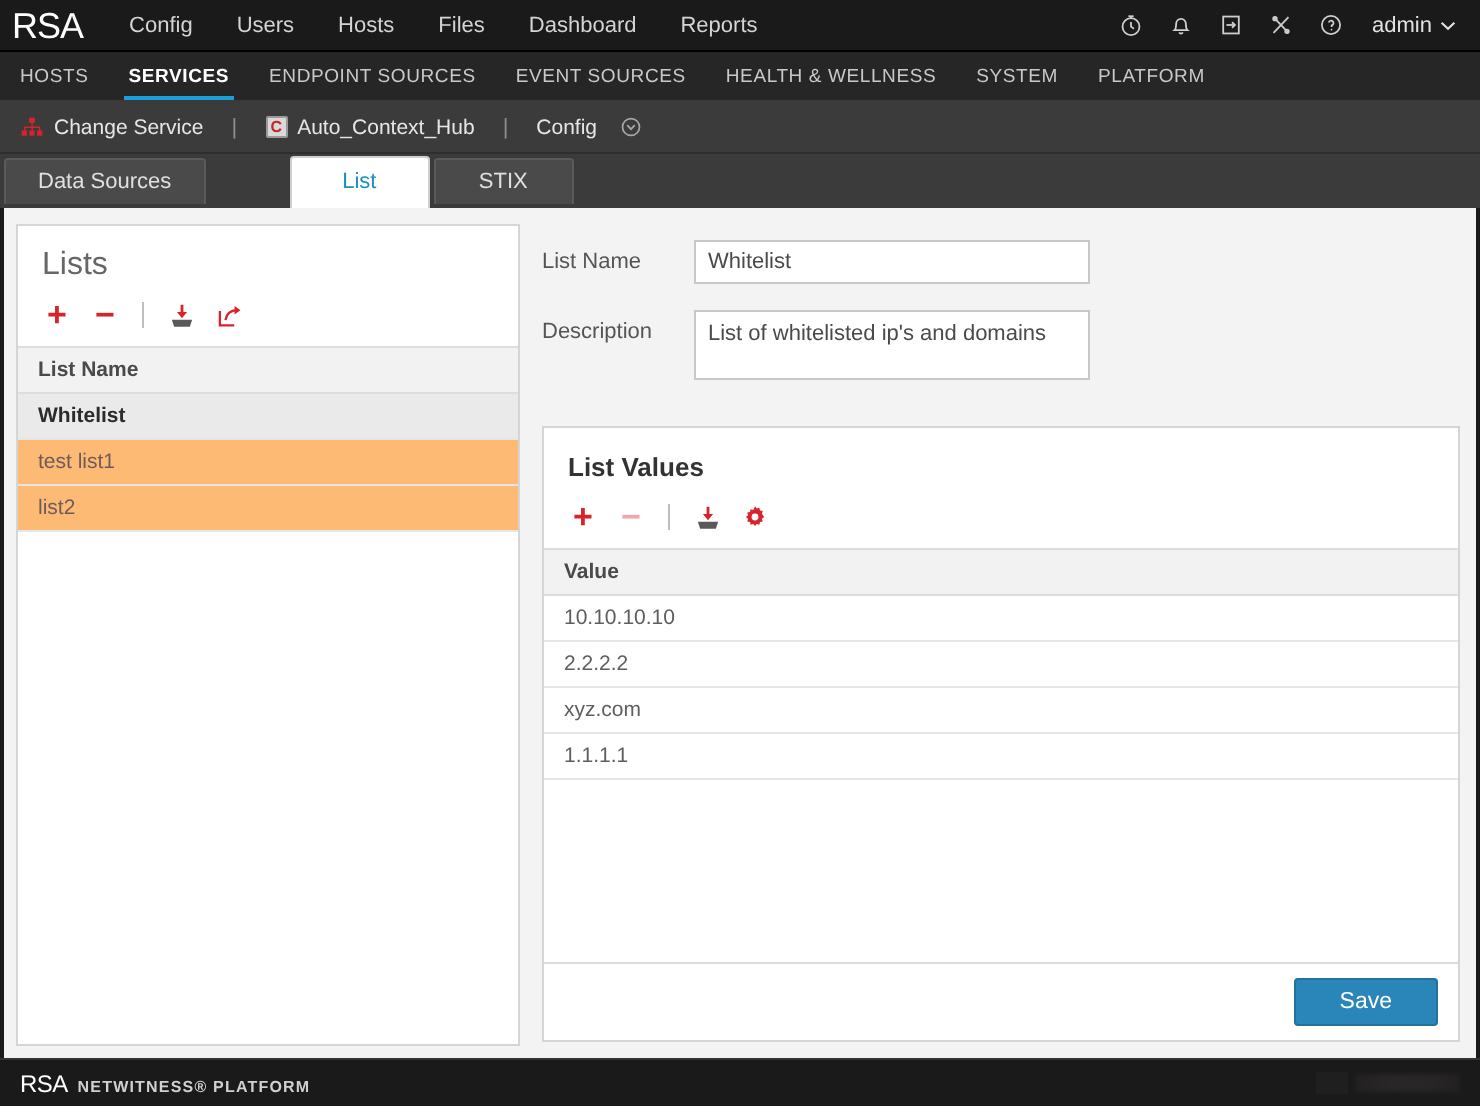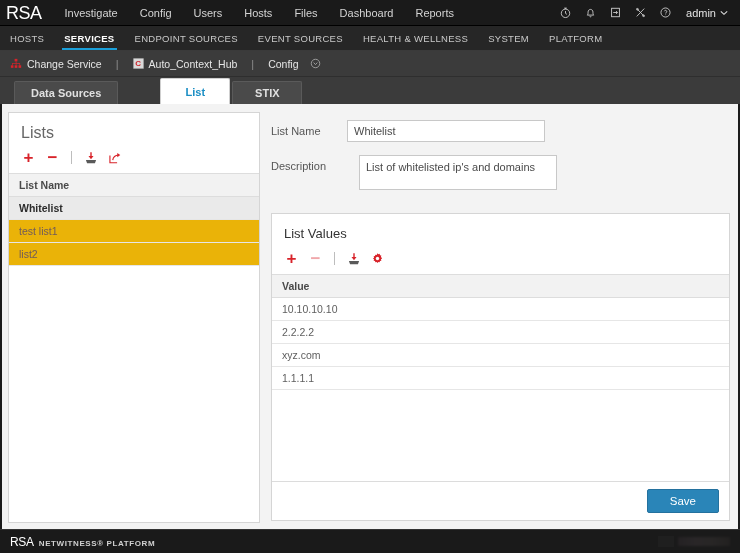--- a/index.html
+++ b/index.html
@@ -142,24 +142,23 @@
     align-items: center;
     margin-left: 6px;
     color: #a8a8a8;
   }
 
   
   .tabstrip {
     height: 27px;
     background: #3b3b3b;
     display: flex;
-    align-items: flex-end;
+    align-items: center;
     flex: 0 0 27px;
-    padding-left: 14px;
-    font-weight: bold;
+    padding-left: 2px;
   }
   .tab {
     height: 23px;
     min-width: 70px;
     padding: 0 16px;
     display: flex;
     align-items: center;
     justify-content: center;
     font-size: 11px;
     color: #e0e0e0;
@@ -205,21 +204,21 @@
   .panel-head {
     padding: 10px 12px 0 12px;
   }
   .panel-title {
     font-size: 16px;
     color: #666666;
     font-weight: 400;
     line-height: 20px;
   }
   .panel-title.bold {
-    font-weight: normal;
+    font-weight: bold;
     color: #333333;
     font-size: 13px;
   }
   .icon-toolbar {
     display: flex;
     align-items: center;
     gap: 9px;
     padding: 7px 12px 8px 12px;
   }
   .ic {
@@ -256,21 +255,21 @@
     font-weight: bold;
     padding: 5px 10px;
   }
   .grid-body { flex: 1 1 auto; overflow: hidden; min-height: 0; }
   .grid-row {
     padding: 5px 10px;
     font-size: 10.5px;
     color: #6f5b5b;
     border-bottom: 1px solid #e6e6e6;
     cursor: pointer;
-    background: #eab308;
+    background: #fdba74;
   }
   .grid-row.selected {
     background: #eaeaea;
     color: #2b2b2b;
     font-weight: bold;
   }
 
   
   .right-col {
     flex: 1 1 auto;
@@ -313,21 +312,20 @@
     border: 1px solid #c8c8c8;
     background: #ffffff;
     font-size: 11px;
     color: #4a4a4a;
     padding: 4px 6px;
     font-family: "Liberation Sans", sans-serif;
     outline: none;
     resize: none;
     line-height: 14px;
     border-radius: 0;
-    margin-left: 12px;
   }
 
   .values-panel {
     flex: 1 1 auto;
     background: #ffffff;
     border: 1px solid #d5d5d5;
     display: flex;
     flex-direction: column;
     min-height: 0;
     margin: 0 2px 2px 4px;
@@ -408,21 +406,20 @@
 </style>
 </head>
 <body>
 
 <div id="app">
 
   <div class="topbar">
     <div class="rsa-logo">RSA</div>
 
     <div class="topnav">
-      <div class="topnav-item">Investigate</div>
       <div class="topnav-item">Config</div>
       <div class="topnav-item">Users</div>
       <div class="topnav-item">Hosts</div>
       <div class="topnav-item">Files</div>
       <div class="topnav-item">Dashboard</div>
       <div class="topnav-item">Reports</div>
     </div>
 
     <div class="top-right">
       <div class="top-icon">

